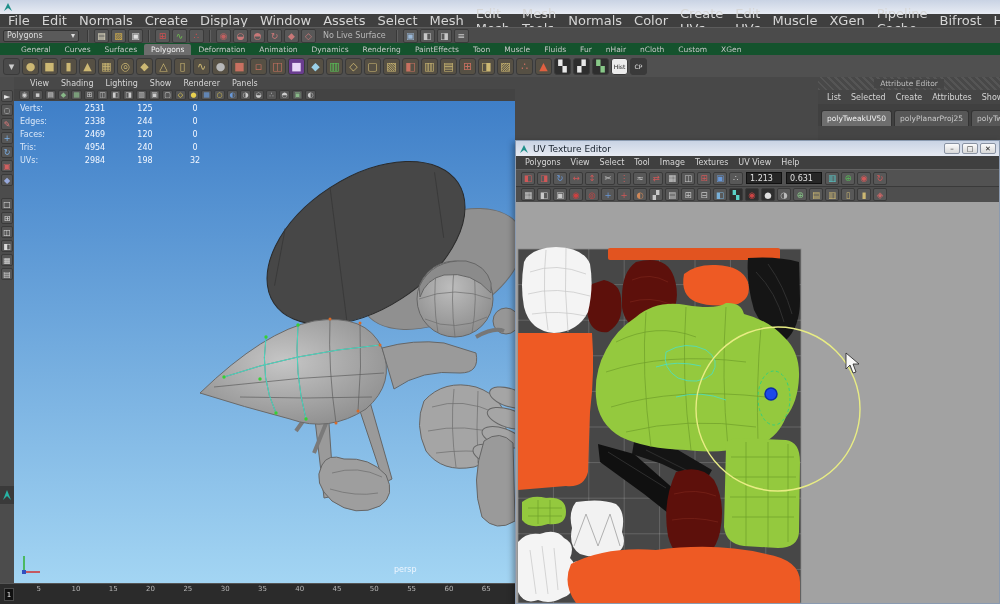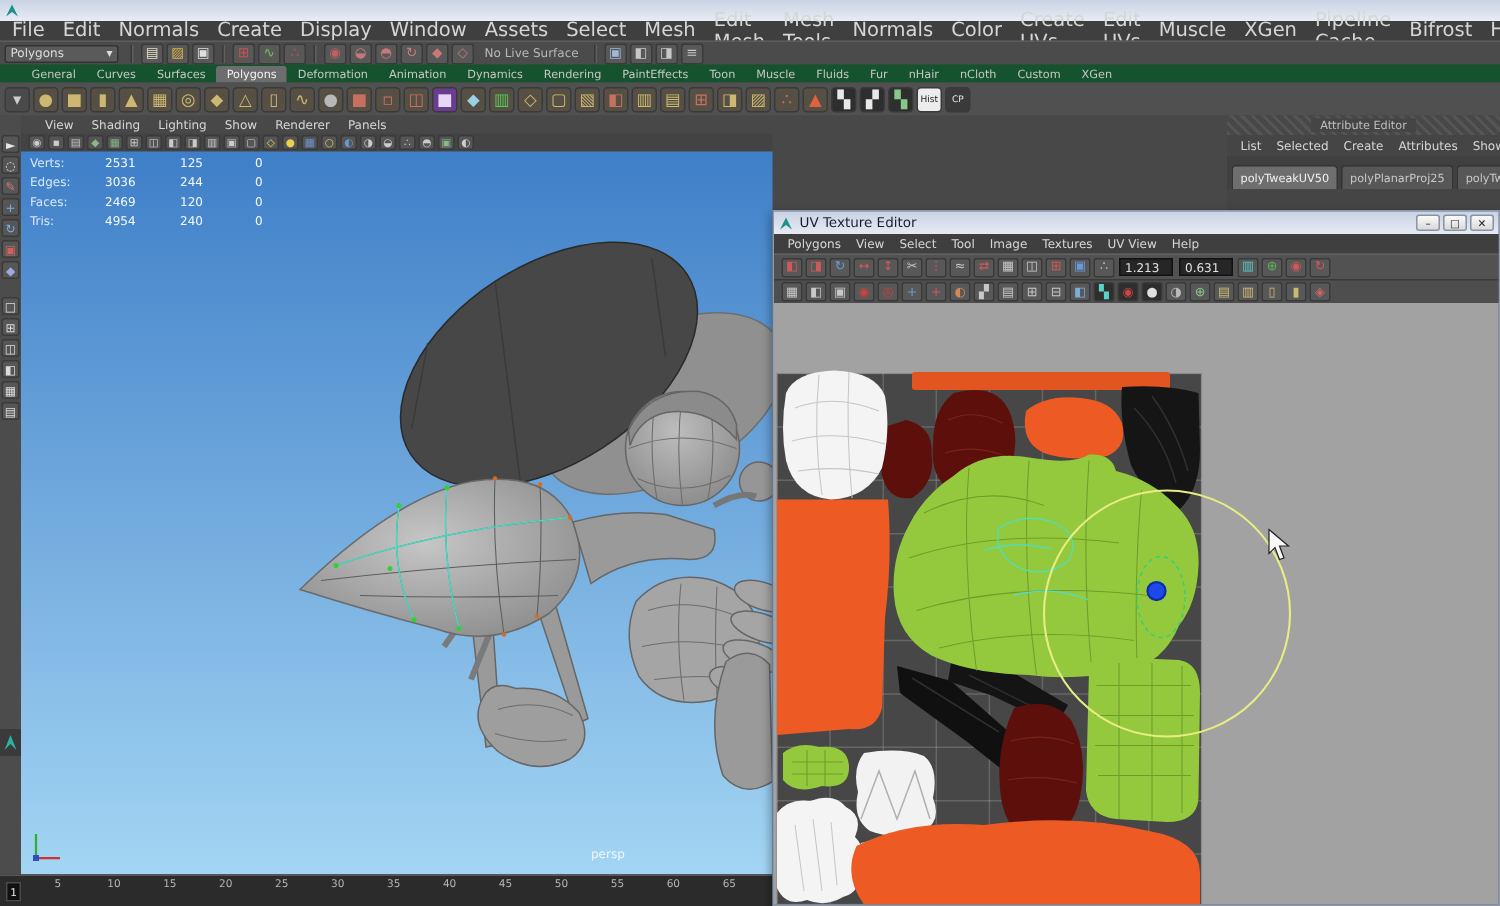--- a/index.html
+++ b/index.html
@@ -52,21 +52,21 @@
     display:flex; align-items:center; padding-left:10px; }
   #panelmenu .mitem { font-size:8px; padding:0 6px; }
   #paneliconrow { position:absolute; left:0; top:12px; width:100%; height:12px; background:#434343;
     display:flex; align-items:center; padding-left:4px; }
   #paneliconrow .ibox { width:11px; height:10px; font-size:7px; background:#555; }
   #vpcanvas { position:absolute; left:0; top:24px; width:501px; height:482px;
     background:linear-gradient(#3f7fc8,#a3d5f3); overflow:hidden; }
   #hud { position:absolute; left:6px; top:1px; }
   .hud-row { display:flex; font-size:8px; height:13px; align-items:center; }
   .hud-label { width:50px; color:#d9e7f8; }
-  .hud-val { width:50px; text-align:left; color:#f4f8ff; }
+  .hud-val { width:50px; text-align:center; color:#f4f8ff; }
   #persp { position:absolute; left:380px; top:464px; font-size:8px; color:#eef6ff; }
   #modelsvg { position:absolute; left:0; top:0; }
   #axissvg { position:absolute; left:6px; top:450px; }
 
   
   #timeline { position:absolute; left:0; top:583px; width:515px; height:21px;
     background:#2b2b2b; border-top:1px solid #555; }
   #framebox { position:absolute; left:4px; top:4px; width:10px; height:13px; background:#111;
     border:1px solid #4a4a4a; color:#eee; font-size:7px; display:flex; align-items:center; justify-content:center; }
   #ticks { position:absolute; left:20px; top:1px; display:flex; }
@@ -295,35 +295,41 @@
     <div id="vpcanvas">
       <div id="hud">
           <div class="hud-row">
             <span class="hud-label">Verts:</span>
             <span class="hud-val">2531</span>
             <span class="hud-val">125</span>
             <span class="hud-val">0</span>
           </div>
           <div class="hud-row">
             <span class="hud-label">Edges:</span>
-            <span class="hud-val">3036</span>
+            <span class="hud-val">2338</span>
             <span class="hud-val">244</span>
             <span class="hud-val">0</span>
           </div>
           <div class="hud-row">
             <span class="hud-label">Faces:</span>
             <span class="hud-val">2469</span>
             <span class="hud-val">120</span>
             <span class="hud-val">0</span>
           </div>
           <div class="hud-row">
             <span class="hud-label">Tris:</span>
             <span class="hud-val">4954</span>
             <span class="hud-val">240</span>
             <span class="hud-val">0</span>
+          </div>
+          <div class="hud-row">
+            <span class="hud-label">UVs:</span>
+            <span class="hud-val">2984</span>
+            <span class="hud-val">198</span>
+            <span class="hud-val">32</span>
           </div>
         </div>
 
       <svg id="modelsvg" width="501" height="482" viewBox="0 0 501 482">
         <defs>
           <radialGradient id="gbody" cx="45%" cy="40%" r="70%">
             <stop offset="0%" stop-color="#c6c6c6"></stop>
               <stop offset="100%" stop-color="#8b8b8b"></stop>
           </radialGradient>
           <radialGradient id="ghead" cx="45%" cy="35%" r="75%">

